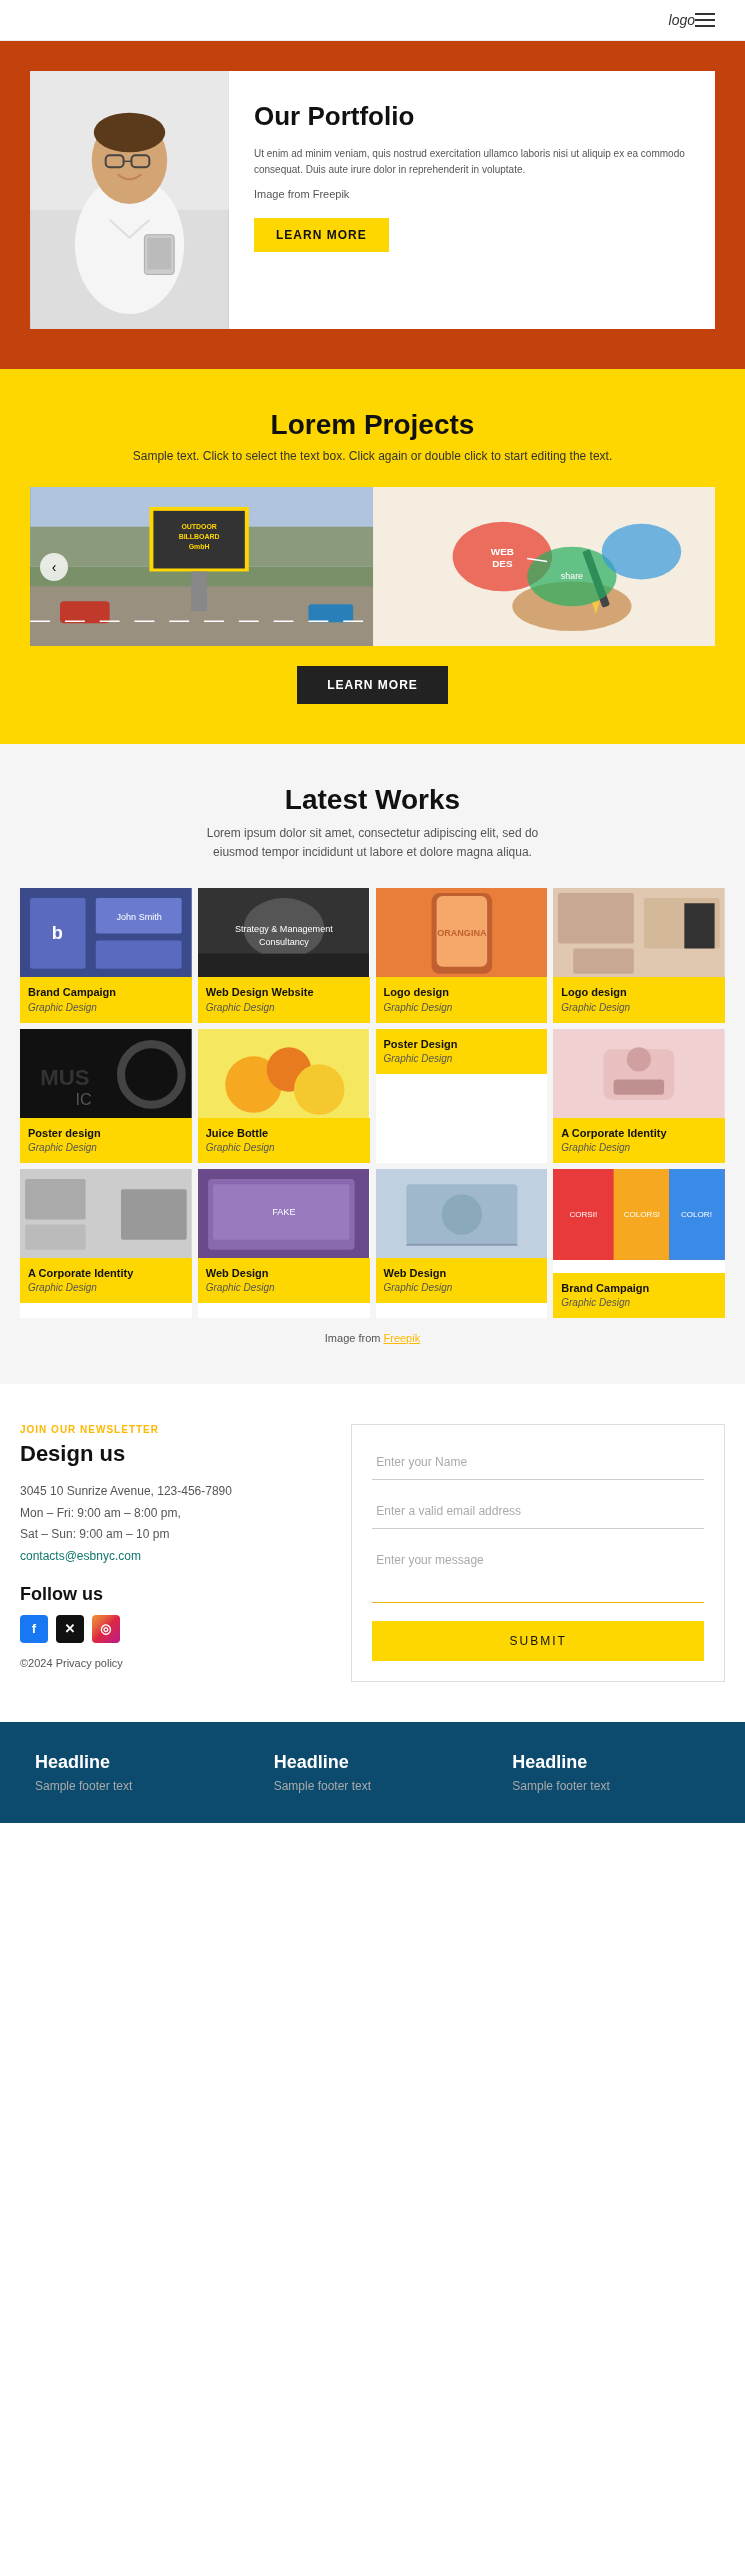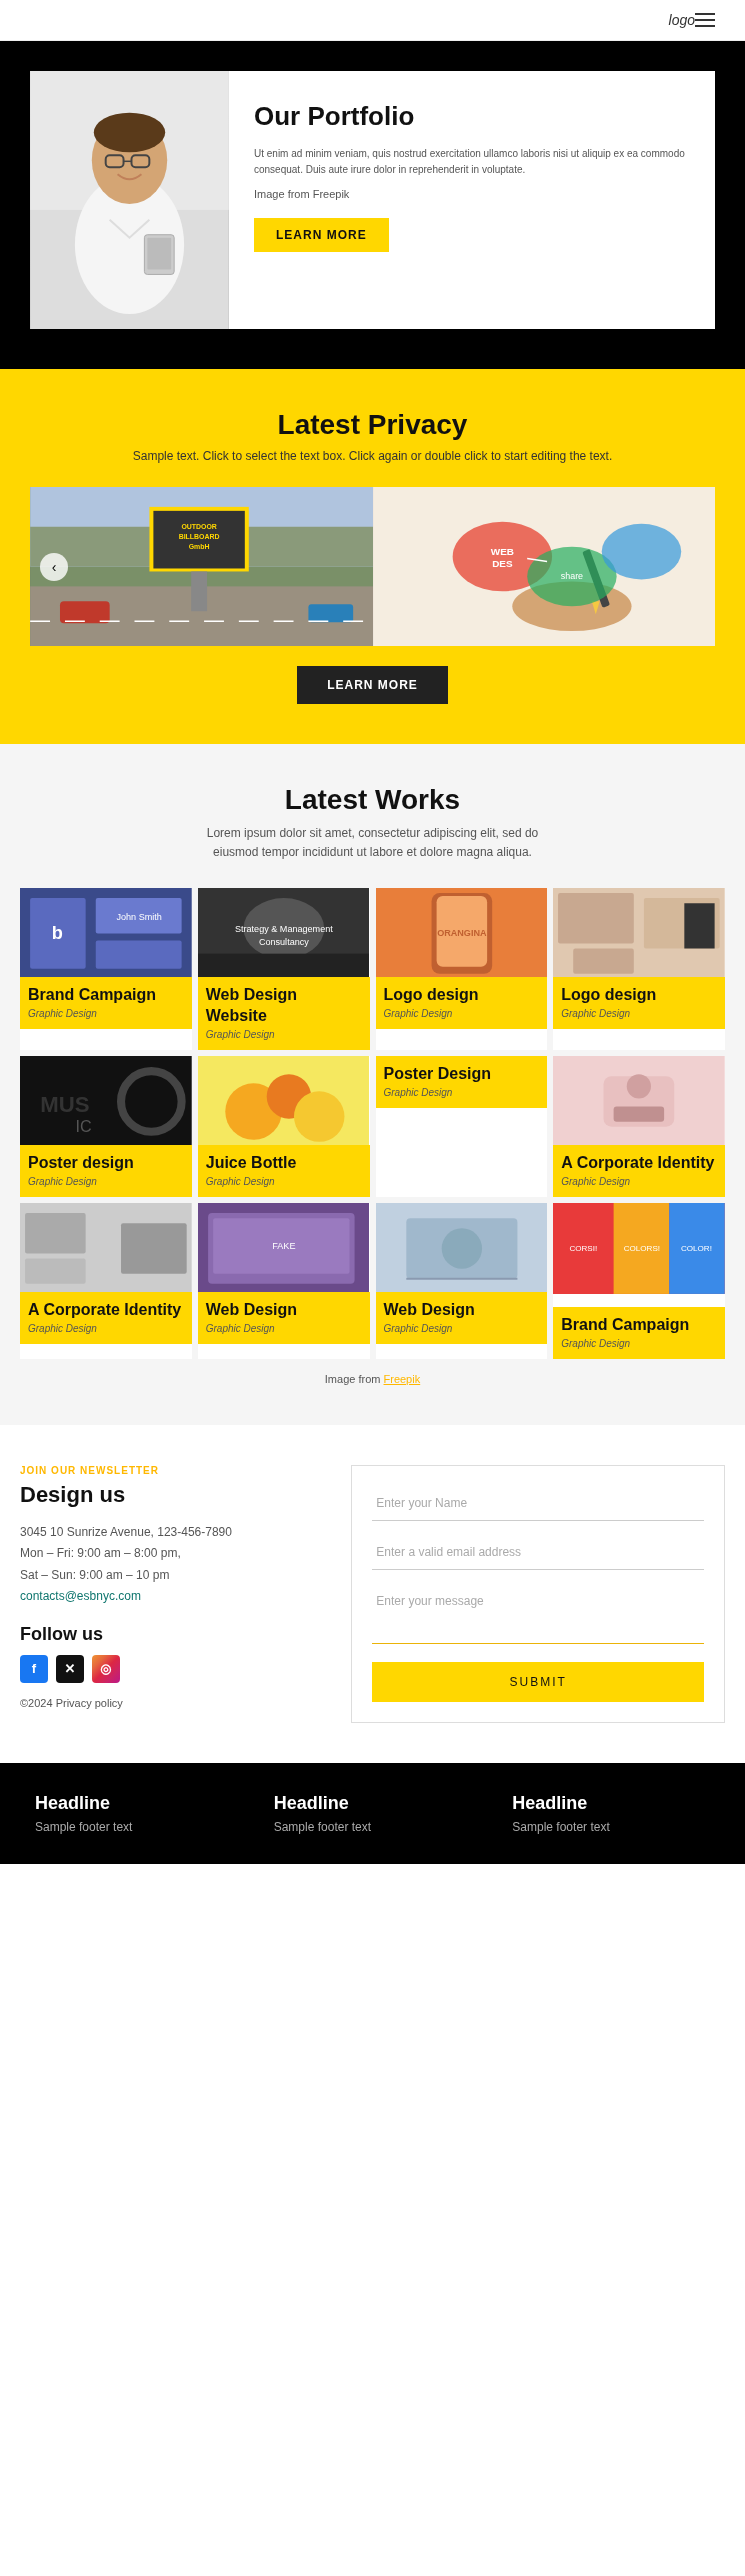--- a/index.html
+++ b/index.html
@@ -9,21 +9,21 @@
     .header {
       display: flex; justify-content: flex-end; align-items: center;
       padding: 12px 30px; background: #fff; border-bottom: 1px solid #eee;
     }
     .logo-text { font-size: 14px; color: #333; font-style: italic; }
     .hamburger { display: flex; flex-direction: column; gap: 4px; cursor: pointer; }
     .hamburger span { width: 20px; height: 2px; background: #333; display: block; }
 
     
     .hero {
-      background: #000000; padding: 30px 30px 40px;
+      background: #c2410c; padding: 30px 30px 40px;
     }
     .hero-card {
       background: #fff; display: flex; align-items: stretch; min-height: 219px; overflow: hidden;
     }
     .hero-image-wrap {
       width: 199px; flex-shrink: 0; background: #e8e8e8; position: relative; overflow: hidden;
     }
     .hero-image-placeholder {
       width: 100%; height: 100%; background: linear-gradient(135deg, #ccc 0%, #aaa 100%);
       display: flex; align-items: flex-end; justify-content: center;
@@ -59,21 +59,21 @@
     }
 
     
     .latest-works { background: #f5f5f5; padding: 40px 20px; }
     .works-subtitle { text-align: center; font-size: 12px; color: #555; line-height: 1.6; margin-bottom: 26px; max-width: 378px; margin-left: auto; margin-right: auto; }
     .works-grid { display: grid; grid-template-columns: repeat(4, 1fr); gap: 6px; }
     .work-item {
       background: #fff; overflow: hidden; cursor: pointer;
     }
     .work-info { padding: 8px 8px 10px; background: #FFD700; }
-    .work-title { font-size: 16px; font-weight: 700; color: #111; line-height: 1.3; }
+    .work-title { font-size: 11px; font-weight: 700; color: #111; line-height: 1.3; }
     .work-category { font-size: 10px; color: #555; font-style: italic; margin-top: 2px; }
     .works-credit { text-align: center; margin-top: 14px; font-size: 11px; color: #555; }
     .works-credit a { color: #FFB800; text-decoration: underline; }
 
     
     .contact-section { background: #fff; padding: 40px 20px; display: flex; gap: 20px; align-items: flex-start; }
     .contact-left { flex: 1; }
     .contact-label { font-size: 10px; font-weight: 700; color: #FFB800; text-transform: uppercase; letter-spacing: 1px; margin-bottom: 6px; }
     .contact-title { font-size: 22px; font-weight: 700; color: #111; margin-bottom: 14px; }
     .contact-info { font-size: 12px; color: #555; line-height: 1.8; margin-bottom: 16px; }
@@ -103,21 +103,21 @@
       background: transparent; resize: none; height: 60px; font-family: inherit;
     }
     .form-textarea::placeholder { color: #aaa; }
     .btn-submit {
       width: 100%; background: #FFD700; border: none; padding: 13px;
       font-size: 12px; font-weight: 400; text-transform: uppercase; letter-spacing: 2px;
       cursor: pointer; color: #111;
     }
 
     
-    .footer { background: #000000; padding: 30px 20px; display: flex; gap: 11px; }
+    .footer { background: #0c4a6e; padding: 30px 20px; display: flex; gap: 11px; justify-content: flex-end; }
     .footer-col { flex: 1; padding: 0 15px; }
     .footer-headline { font-size: 18px; font-weight: 700; color: #fff; margin-bottom: 6px; }
     .footer-sub { font-size: 12px; color: #aaa; }
   </style>
 </head>
 <body>
 
 <header class="header">
   <span class="logo-text">logo</span>
   <div class="hamburger">
@@ -161,21 +161,21 @@
       <p>Ut enim ad minim veniam, quis nostrud exercitation ullamco laboris nisi ut aliquip ex ea commodo consequat. Duis aute irure dolor in reprehenderit in voluptate.</p>
       <p class="freepik-credit">
         <span>Image from Freepik</span>
       </p>
       <button class="btn-learn-more">LEARN MORE</button>
     </div>
   </div>
 </section>
 
 <section class="latest-projects">
-  <h2 class="section-title">Latest Privacy</h2>
+  <h2 class="section-title">Lorem Projects</h2>
   <p class="section-subtitle">Sample text. Click to select the text box. Click again or double click to start editing the text.</p>
   <div class="projects-slider">
     <button class="slider-arrow">‹</button>
     <div class="project-img project-img-left">
       
       <svg viewBox="0 0 375 160" xmlns="http://www.w3.org/2000/svg" width="373" height="159">
         <rect width="375" height="160" fill="#7a9068"></rect>
 
         <rect width="375" height="80" fill="#b0c4de"></rect>
 

